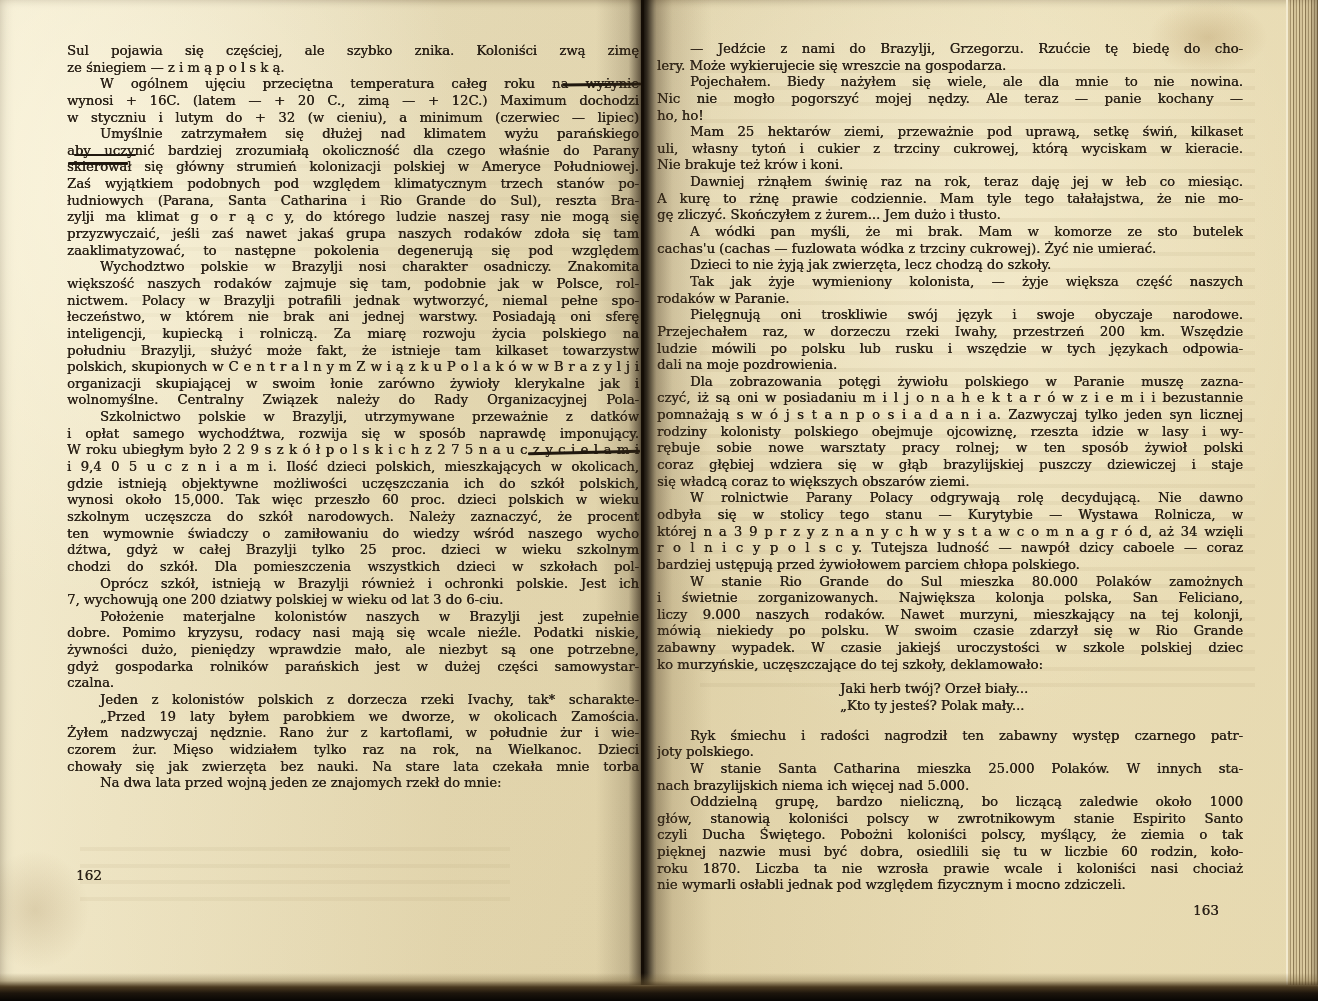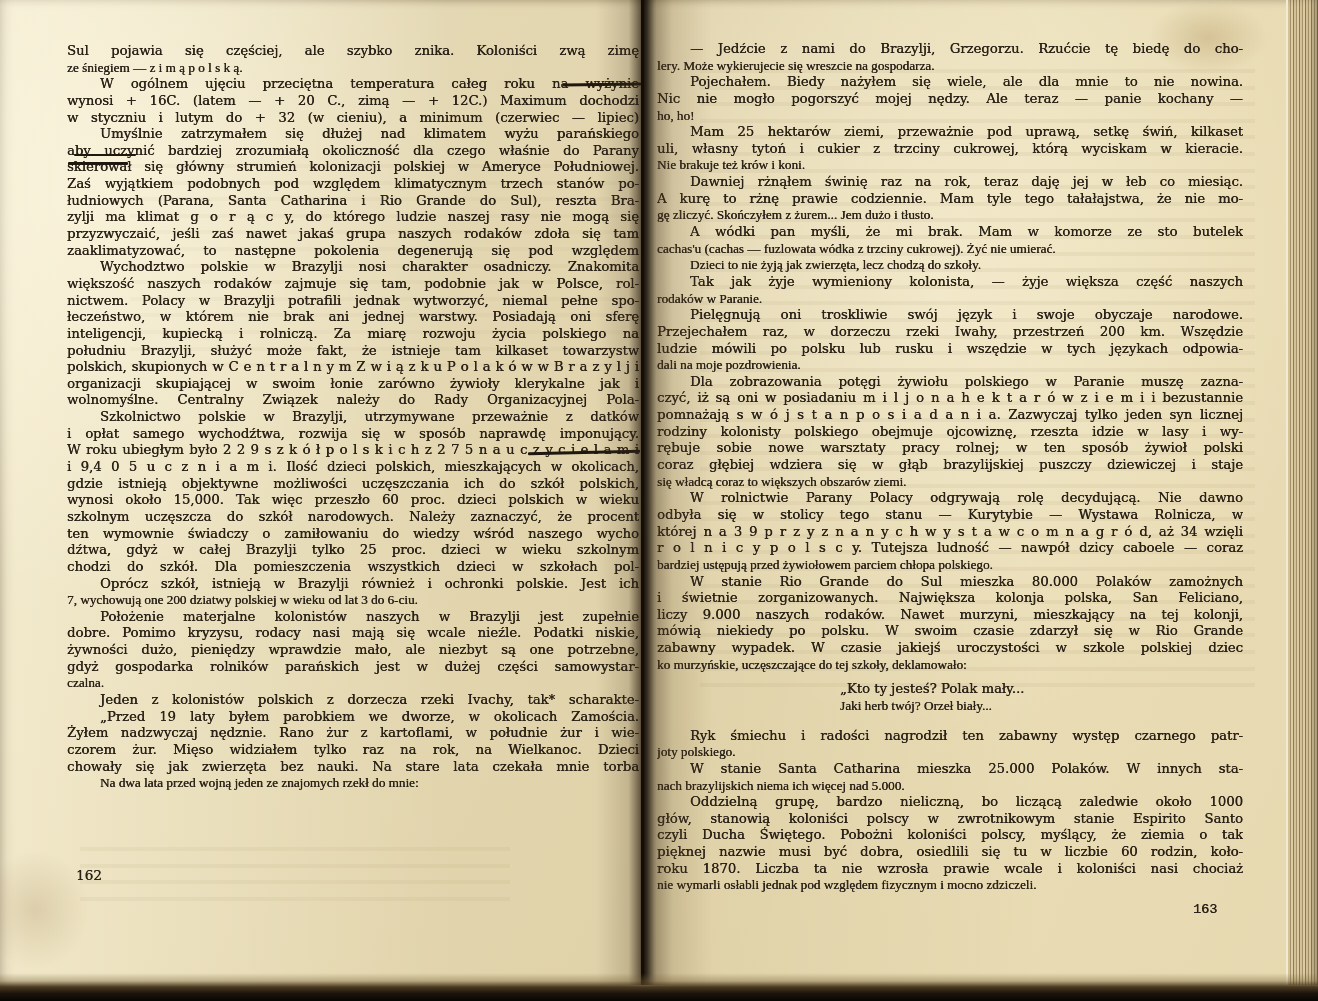--- a/index.html
+++ b/index.html
@@ -34,27 +34,27 @@
       #4a3920 50%,#1d150c 72%,#070503 100%);}
   .col{position:absolute;color:#2b2218;}
   .col-left{left:67px;top:43px;width:572px;}
   .col-right{left:657px;top:41px;width:586px;}
   .para{margin:0;}
   .ln{
     font-size:13.2px;line-height:16.65px;height:16.65px;overflow:hidden;
     text-align:justify;text-align-last:justify;
     text-shadow:.3px 0 0 currentColor;
   }
-  .ln.end{text-align-last:left;font-family:Liberation Serif, serif;}
+  .ln.end{text-align-last:left;}
   .ln.ind{text-indent:33px;}
   .para.verse{margin:8px 0 13px;}
   .para.verse .ln{text-align:left;text-align-last:left;padding-left:183px;}
   .pagenum{position:absolute;font-size:13.5px;color:#2b2218;text-shadow:.3px 0 0 currentColor;}
   .pagenum-left{left:76px;top:867px;}
-  .pagenum-right{left:1193px;top:902px;font-family:Liberation Mono, monospace;}
+  .pagenum-right{left:1193px;top:902px;}
   .mark{position:absolute;background:#20180f;border-radius:1px;}
   .mark-1{left:563px;top:83px;width:78px;height:3px;transform:rotate(-.6deg);}
   .mark-2{left:74px;top:154px;width:62px;height:2px;}
   .mark-3{left:68px;top:162px;width:60px;height:3px;}
   .mark-4{left:528px;top:451px;width:112px;height:3px;transform:rotate(-1.4deg);}
   .ghost{position:absolute;pointer-events:none;filter:blur(.7px);
     background:repeating-linear-gradient(180deg,transparent 0 9px,rgba(150,130,88,.16) 9px 13px,transparent 13px 16.6px);}
   .ghost-1{left:700px;top:60px;width:555px;height:640px;opacity:.55;}
   .ghost-2{left:130px;top:155px;width:495px;height:215px;opacity:.30;}
   .ghost-3{left:80px;top:838px;width:430px;height:70px;opacity:.5;}
@@ -200,22 +200,22 @@
       </div>
       <div class="para">
         <div class="ln ind">W stanie Rio Grande do Sul mieszka 80.000 Polaków zamożnych</div>
         <div class="ln">i świetnie zorganizowanych.  Największa kolonja polska, San Feliciano,</div>
         <div class="ln">liczy 9.000 naszych rodaków.  Nawet murzyni, mieszkający na tej kolonji,</div>
         <div class="ln">mówią niekiedy po polsku. W swoim czasie zdarzył się  w  Rio Grande</div>
         <div class="ln">zabawny wypadek.  W czasie jakiejś uroczystości w szkole polskiej dziec</div>
         <div class="ln end">ko murzyńskie, uczęszczające do tej szkoły, deklamowało:</div>
       </div>
       <div class="para verse">
+        <div class="ln end">Jaki herb twój? Orzeł biały...</div>
         <div class="ln">„Kto ty jesteś? Polak mały...</div>
-        <div class="ln end">Jaki herb twój? Orzeł biały...</div>
       </div>
       <div class="para">
         <div class="ln ind">Ryk śmiechu i radości nagrodził ten zabawny występ  czarnego  patr-</div>
         <div class="ln end">joty polskiego.</div>
       </div>
       <div class="para">
         <div class="ln ind">W stanie Santa Catharina mieszka 25.000 Polaków.  W  innych  sta-</div>
         <div class="ln end">nach brazylijskich niema ich więcej nad 5.000.</div>
       </div>
       <div class="para">

